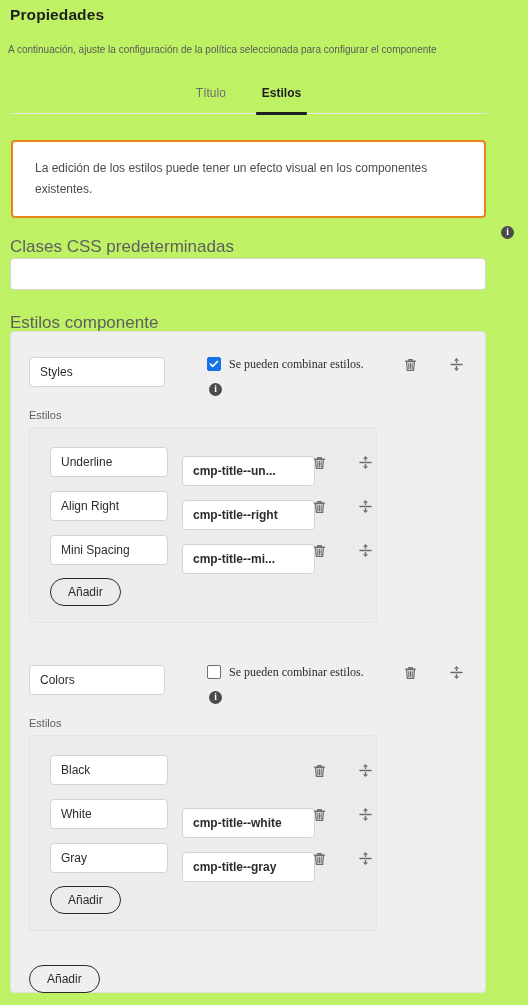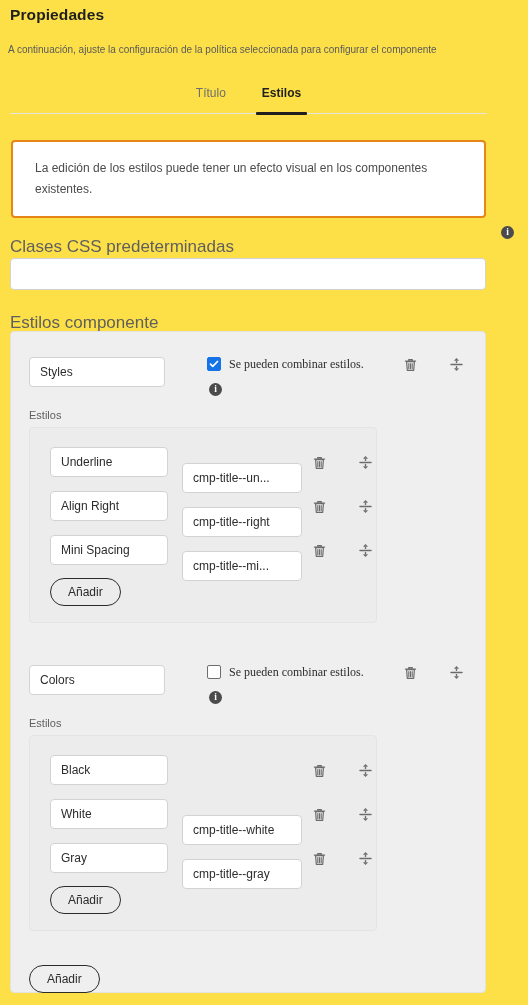--- a/index.html
+++ b/index.html
@@ -4,21 +4,21 @@
 <style>
   * { box-sizing: border-box; }
   html, body {
     margin: 0; padding: 0;
     width: 528px; height: 1005px;
     background: #f4f4f4;
     font-family: "Liberation Sans", sans-serif;
     color: #323232;
     overflow: hidden;
   }
-  .page { width: 528px; height: 1005px; position: relative; background: #fde047; padding-left: 34px; }
+  .page { width: 528px; height: 1005px; position: relative; background: #bef264; padding-left: 34px; }
 
   .page-title {
     position: absolute; left: 10px; top: 6px;
     font-size: 15.5px; font-weight: bold; color: #1f1f1f;
     letter-spacing: 0.1px;
   }
   .page-subtitle {
     position: absolute; left: 8px; top: 44px;
     font-size: 10px; color: #5a5a5a; white-space: nowrap;
   }
@@ -110,21 +110,21 @@
 
   .estilos-sublabel { font-size: 11px; color: #5f5f5f; }
 
   
   .inner-panel {
     background: #ececec; border: 1px solid #e4e4e4; border-radius: 4px;
     position: relative;
   }
   .style-row { position: relative; height: 30px; }
   .style-name-input { position: absolute; left: 0; top: 0; width: 118px; height: 30px; }
-  .style-class-input { position: absolute; left: 132px; top: 16px; width: 120px; height: 30px; }
+  .style-class-input { position: absolute; left: 132px; top: 9px; width: 133px; height: 30px; font-weight: bold; }
 
   .btn-add {
     background: transparent; border: 1.6px solid #2b2b2b; border-radius: 18px;
     font-family: "Liberation Sans", sans-serif; font-size: 12px; color: #2b2b2b;
     height: 28px; padding: 0 17px; cursor: pointer; line-height: 1;
   }
 
   svg.gi { display: block; }
 </style>
 </head>

